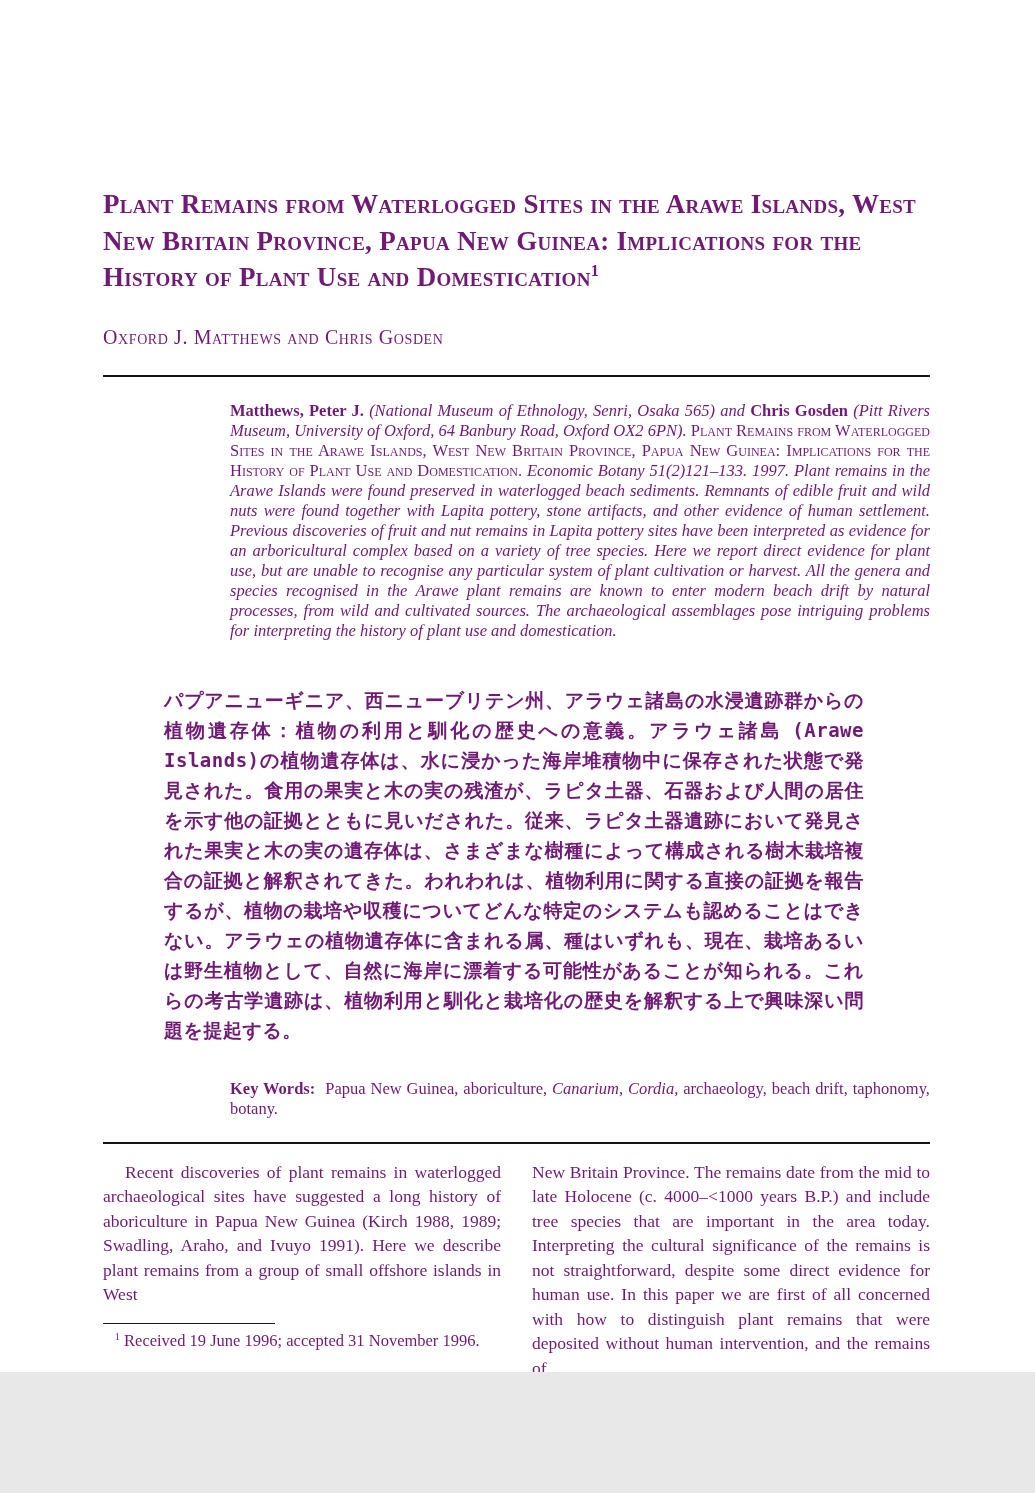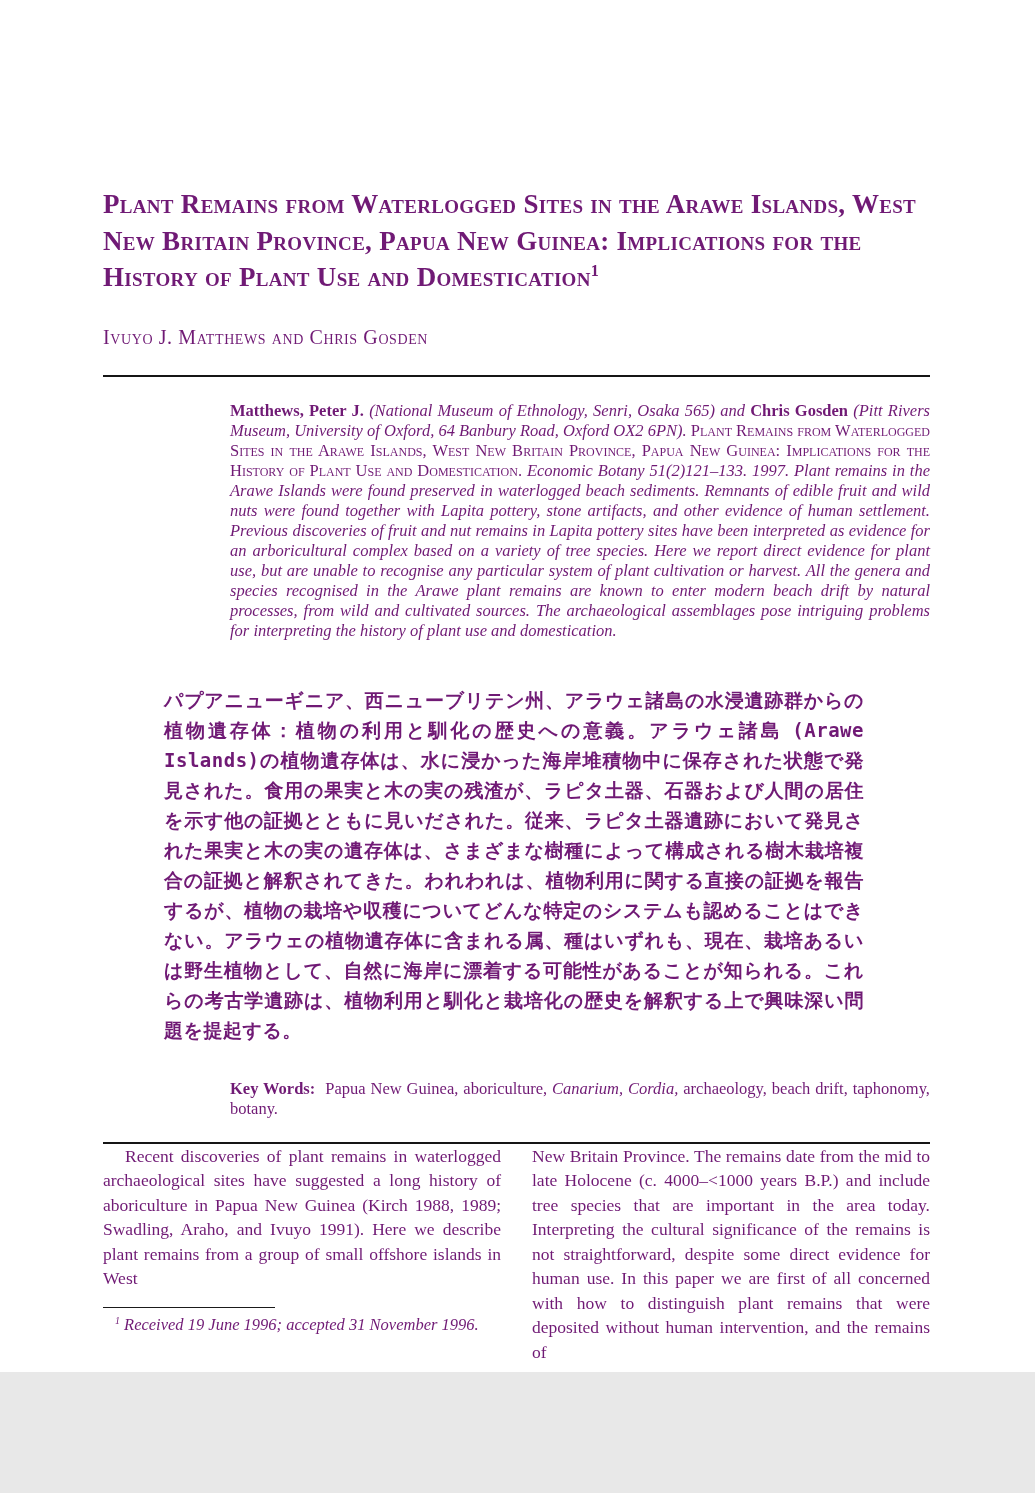--- a/index.html
+++ b/index.html
@@ -60,20 +60,21 @@
   .keywords {
     margin:34px 0 0 127px;
     width:700px;
     font-size:16.5px;
     line-height:1.25;
     text-align:justify;
   }
   .kw-label { margin-right:10px; }
 
   .columns {
+    margin-top:16px;
     display:flex;
     gap:31px;
   }
   .col { width:400px; }
   .para {
     font-size:17.5px;
     line-height:24.5px;
     text-align:justify;
   }
   .indent { text-indent:22px; }
@@ -82,40 +83,39 @@
     width:172px;
     border-top:1.5px solid #1a1a1a;
     margin-top:16px;
   }
   .footnote {
     margin-top:6px;
     font-size:16.5px;
     line-height:22px;
     text-align:justify;
     text-indent:12px;
-    font-style:italic;
   }
 
   .footer {
     position:absolute;
     left:103px;
     top:1400px;
     font-size:16.5px;
     line-height:24px;
   }
 </style>
 </head>
 <body>
 
 <div class="page">
   <div class="content">
 
     <h1 class="title"><span>Plant Remains from Waterlogged Sites in the Arawe Islands, West New Britain Province, Papua New Guinea: Implications for the History of Plant Use and Domestication</span><sup class="sup">1</sup></h1>
 
-    <div class="authors">Ivuyo J. Matthews and Chris Gosden</div>
+    <div class="authors">Oxford J. Matthews and Chris Gosden</div>
 
     <div class="rule"></div>
 
     <p class="abstract"><span class="b">Matthews, Peter J. </span><span class="i">(National Museum of Ethnology, Senri, Osaka 565) and </span><span class="b">Chris Gosden</span><span class="i"> (Pitt Rivers Museum, University of Oxford, 64 Banbury Road, Oxford OX2 6PN). </span><span class="sc">Plant Remains from Waterlogged Sites in the Arawe Islands, West New Britain Province, Papua New Guinea: Implications for the History of Plant Use and Domestication. </span><span class="i">Economic Botany 51(2)121–133. 1997. Plant remains in the Arawe Islands were found preserved in waterlogged beach sediments. Remnants of edible fruit and wild nuts were found together with Lapita pottery, stone artifacts, and other evidence of human settlement. Previous discoveries of fruit and nut remains in Lapita pottery sites have been interpreted as evidence for an arboricultural complex based on a variety of tree species. Here we report direct evidence for plant use, but are unable to recognise any particular system of plant cultivation or harvest. All the genera and species recognised in the Arawe plant remains are known to enter modern beach drift by natural processes, from wild and cultivated sources. The archaeological assemblages pose intriguing problems for interpreting the history of plant use and domestication.</span></p>
 
     <p class="ja"><span>パプアニューギニア、西ニューブリテン州、アラウェ諸島の水浸遺跡群からの植物遺存体：植物の利用と馴化の歴史への意義。アラウェ諸島 </span><span class="mono">(Arawe Islands)</span><span>の植物遺存体は、水に浸かった海岸堆積物中に保存された状態で発見された。食用の果実と木の実の残渣が、ラピタ土器、石器および人間の居住を示す他の証拠とともに見いだされた。従来、ラピタ土器遺跡において発見された果実と木の実の遺存体は、さまざまな樹種によって構成される樹木栽培複合の証拠と解釈されてきた。われわれは、植物利用に関する直接の証拠を報告するが、植物の栽培や収穫についてどんな特定のシステムも認めることはできない。アラウェの植物遺存体に含まれる属、種はいずれも、現在、栽培あるいは野生植物として、自然に海岸に漂着する可能性があることが知られる。これらの考古学遺跡は、植物利用と馴化と栽培化の歴史を解釈する上で興味深い問題を提起する。</span></p>
 
     <p class="keywords"><span class="b kw-label">Key Words:</span><span>Papua New Guinea, aboriculture, </span><span class="i">Canarium, Cordia,</span><span> archaeology, beach drift, taphonomy, botany.</span></p>
 
     <div class="rule lower"></div>

